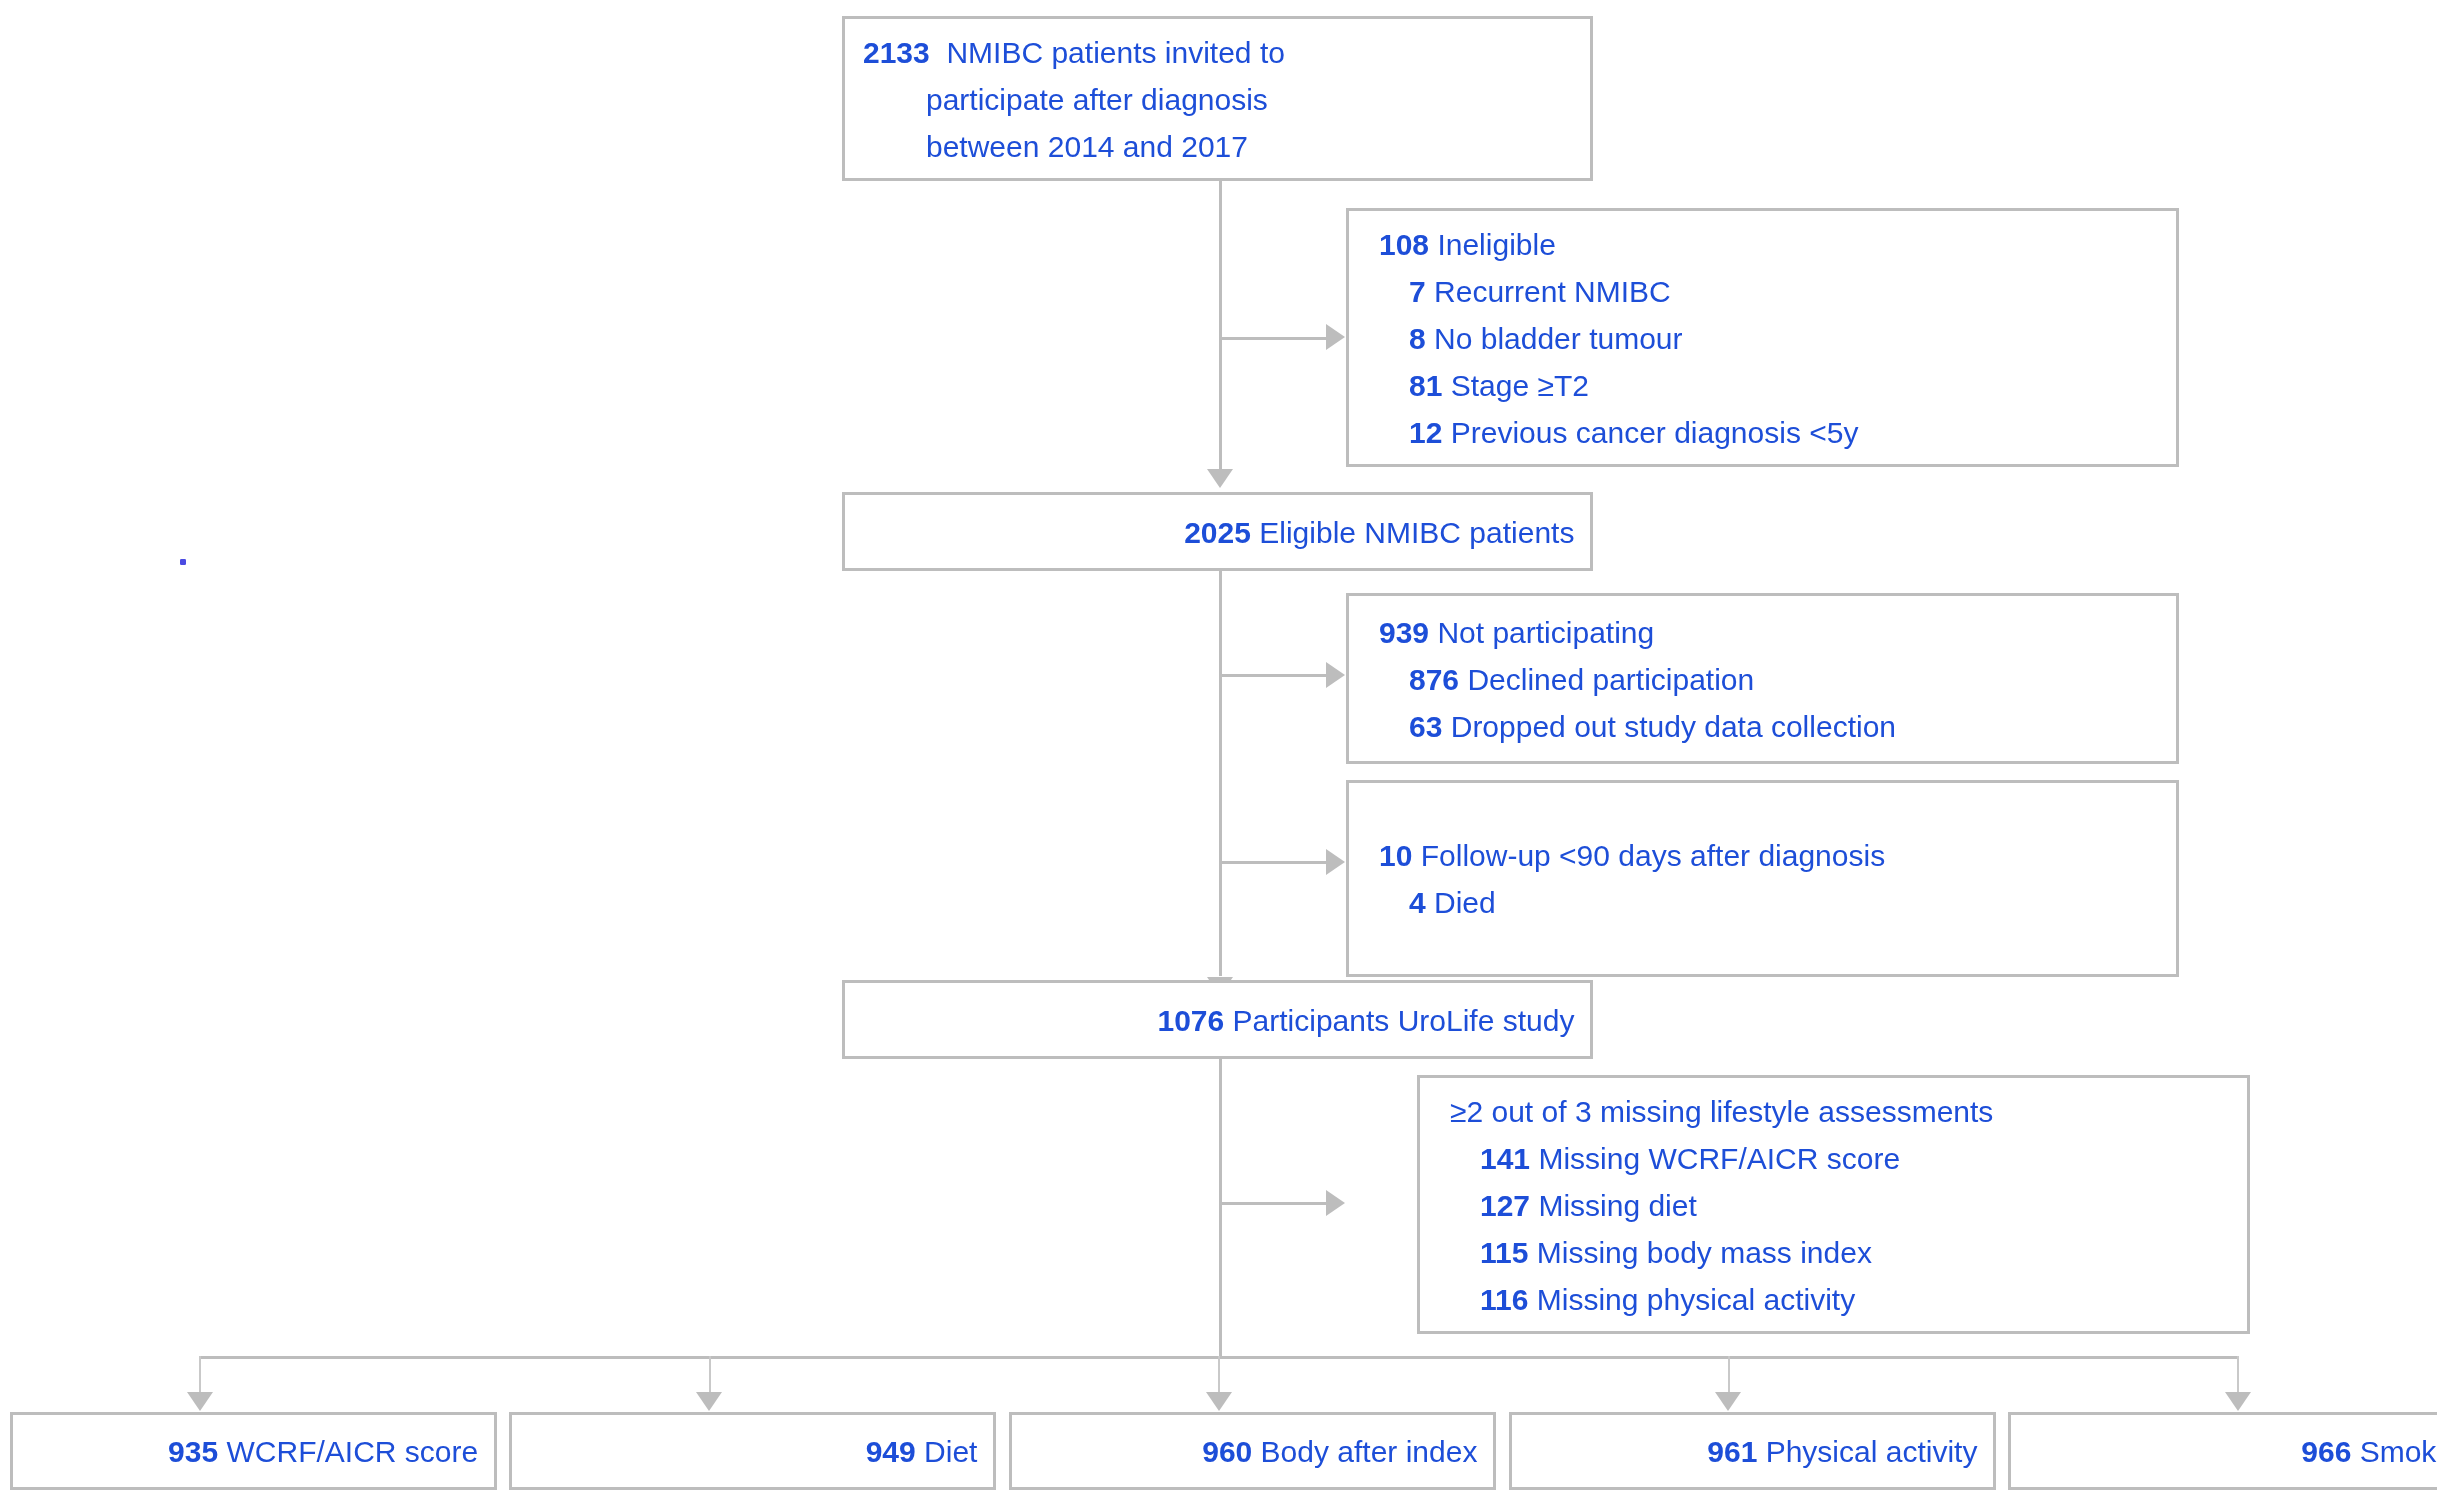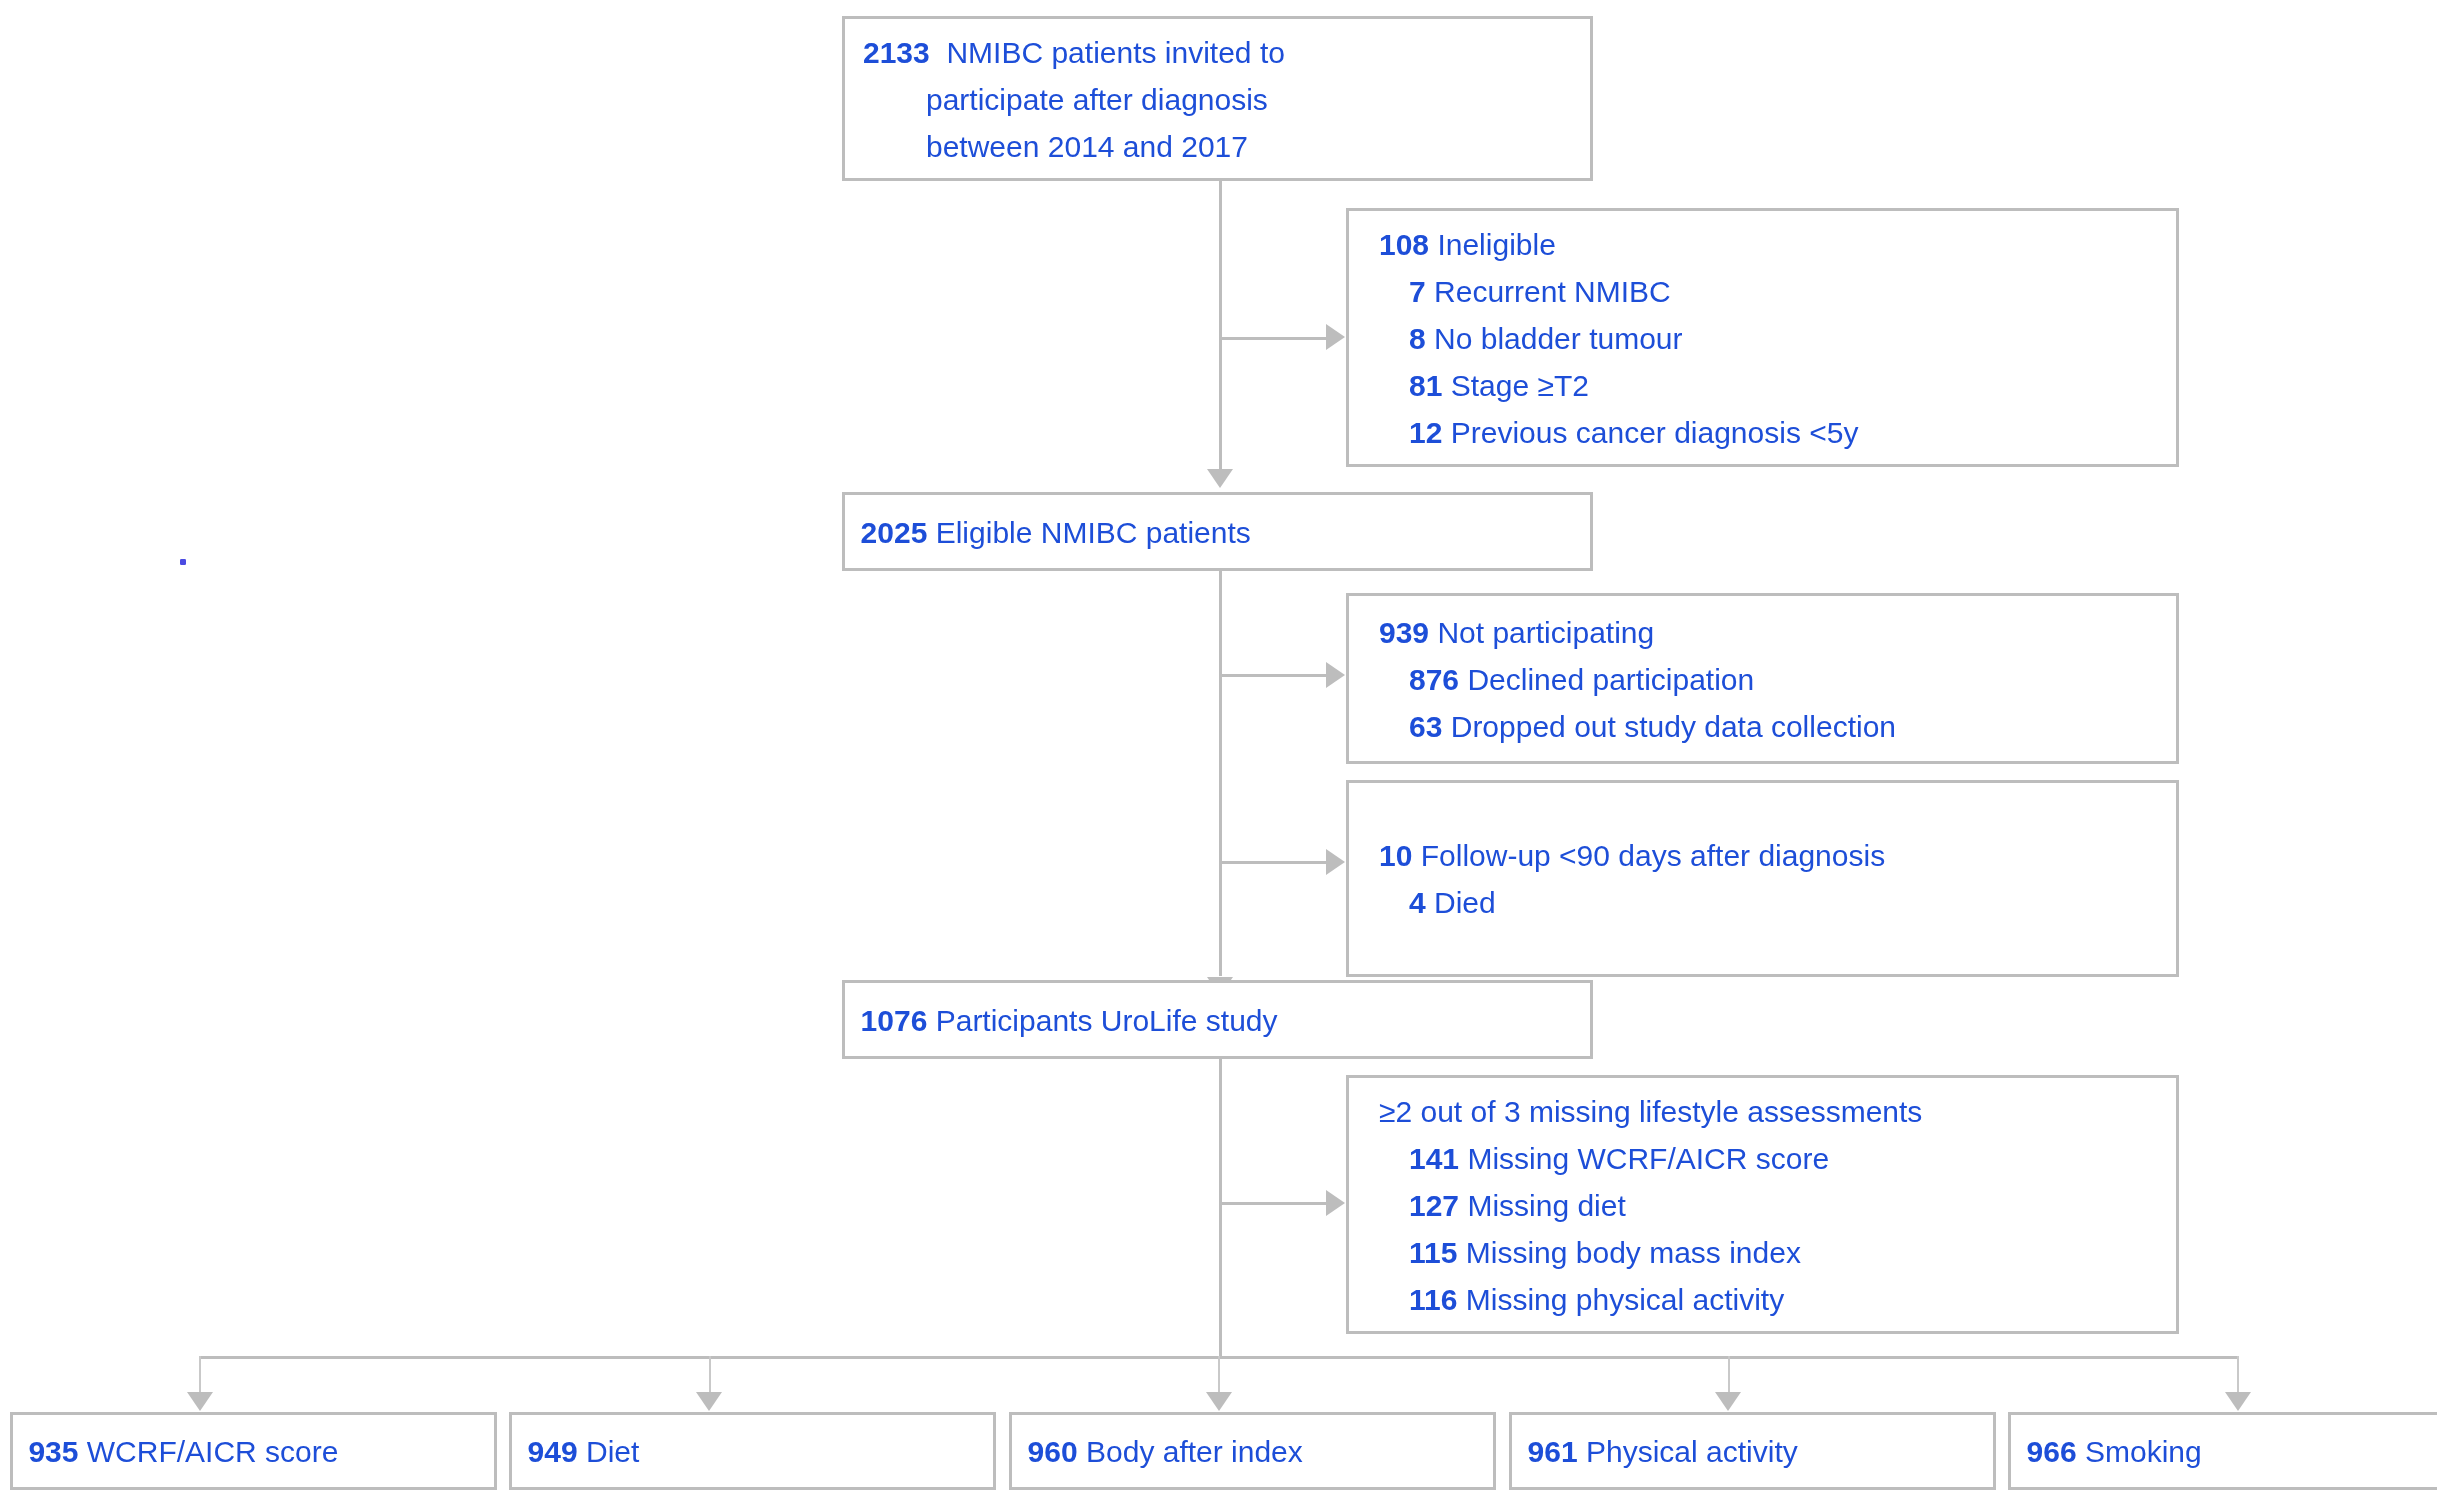--- a/index.html
+++ b/index.html
@@ -36,21 +36,21 @@
     line-height: 47px;
     white-space: nowrap;
     color: #1d4ed8;
     font-family: "Liberation Sans", sans-serif;
   }
   .num {
     font-weight: bold;
   }
   
   .box.centered .line {
-    text-align: left;
+    text-align: right;
   }
   .box.centered .box-inner {
     padding: 0 15.6px;
   }
   
   .box.listbox .box-inner {
     padding: 0 0 0 30px;
   }
   .box.listbox .line.head {
     padding-left: 0;
@@ -191,21 +191,21 @@
       <div class="line sub"><span class="num">4</span> <span>Died</span></div>
     </div>
   </div>
 
   <div class="box centered" style="left:842px; top:980px; width:751px; height:79px;">
     <div class="box-inner">
       <div class="line"><span class="num">1076</span> <span>Participants UroLife study</span></div>
     </div>
   </div>
 
-  <div class="box listbox" style="left:1346px; top:1075px; width:833px; height:259px;">
+  <div class="box listbox" style="left:1417px; top:1075px; width:833px; height:259px;">
     <div class="box-inner">
       <div class="line head"><span>≥2 out of 3 missing lifestyle assessments</span></div>
       <div class="line sub"><span class="num">141</span> <span>Missing WCRF/AICR score</span></div>
       <div class="line sub"><span class="num">127</span> <span>Missing diet</span></div>
       <div class="line sub"><span class="num">115</span> <span>Missing body mass index</span></div>
       <div class="line sub"><span class="num">116</span> <span>Missing physical activity</span></div>
     </div>
   </div>
 
   <div class="box centered" style="left:9.8px; top:1412px; width:487px; height:78px;">

